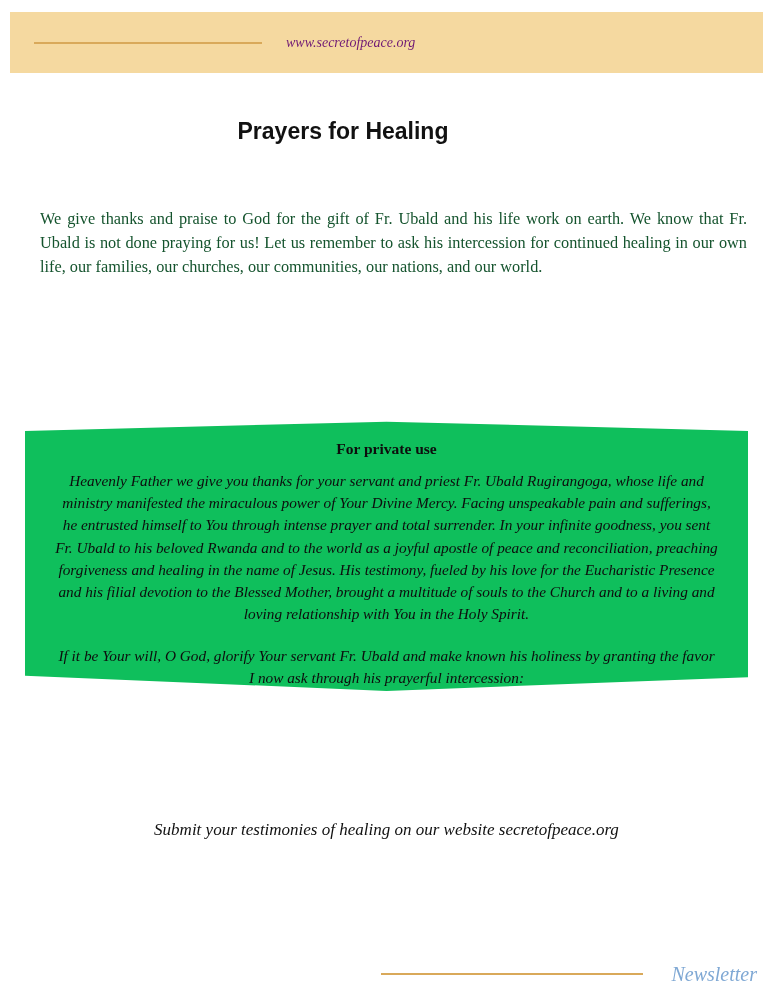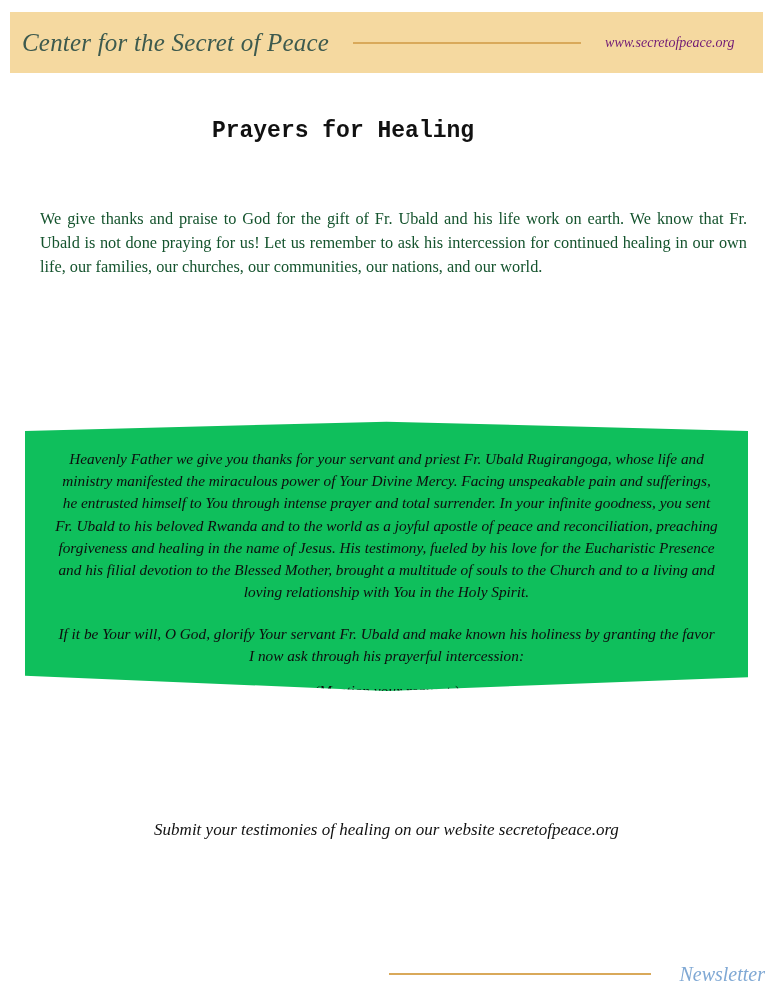--- a/index.html
+++ b/index.html
@@ -54,21 +54,21 @@
   
   .page-title {
     position: absolute;
     left: 0;
     top: 118px;
     width: 686px;
     text-align: center;
     font-size: 23px;
     font-weight: bold;
     color: #111111;
-    font-family: Liberation Mono, monospace;
+    font-family: Liberation Sans, sans-serif;
   }
 
   
   .intro-paragraph {
     position: absolute;
     left: 40px;
     top: 207px;
     width: 707px;
     text-align: justify;
     font-size: 16.3px;
@@ -130,51 +130,51 @@
   
   .footer {
     position: absolute;
     left: 0;
     top: 958px;
     width: 773px;
     height: 32px;
     display: flex;
     align-items: center;
     justify-content: flex-end;
-    padding-right: 8px;
+    padding-right: 16px;
     box-sizing: border-box;
   }
   .footer-rule {
     width: 262px;
     height: 1.6px;
     background: #d9a95a;
     margin-right: 28px;
   }
   .footer-label {
     font-style: italic;
     font-size: 20px;
     color: #7fa8d4;
     white-space: nowrap;
     font-family: "Liberation Serif", "DejaVu Serif", serif;
   }
 </style>
 </head>
 <body>
 
 <div class="header-band">
-  <div class="org-title">Center for the Secret of Peace</div>
   <div class="header-rule"></div>
   <div class="site-url">www.secretofpeace.org</div>
 </div>
 
 <div class="page-title">Prayers for Healing</div>
 
 <div class="intro-paragraph">We give thanks and praise to God for the gift of Fr. Ubald and his life work on earth. We know that Fr. Ubald is not done praying for us!  Let us remember to ask his intercession for continued healing in our own life, our families, our churches, our communities, our nations, and our world.</div>
 
 <div class="prayer-banner">
+  <div class="banner-heading">For private use</div>
   <p class="prayer-text">Heavenly Father we give you thanks for your servant and priest Fr. Ubald Rugirangoga, whose life and ministry manifested the miraculous power of Your Divine Mercy. Facing unspeakable pain and sufferings, he entrusted himself to You through intense prayer and total surrender. In your infinite goodness, you sent Fr. Ubald to his beloved Rwanda and to the world as a joyful apostle of peace and reconciliation, preaching forgiveness and healing in the name of Jesus. His testimony, fueled by his love for the Eucharistic Presence and his filial devotion to the Blessed Mother, brought a multitude of souls to the Church and to a living and loving relationship with You in the Holy Spirit.</p>
   <p class="prayer-text second">If it be Your will, O God, glorify Your servant Fr. Ubald and make known his holiness by granting the favor I now ask through his prayerful intercession:</p>
   <p class="prayer-text mention">(Mention your request.)</p>
 </div>
 
 <div class="testimonies">Submit your testimonies of healing on our website secretofpeace.org</div>
 
 <div class="footer">
   <div class="footer-rule"></div>
   <div class="footer-label">Newsletter</div>

